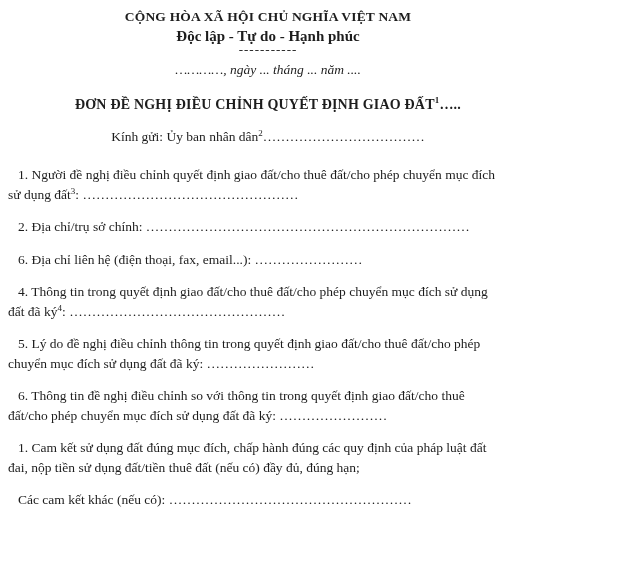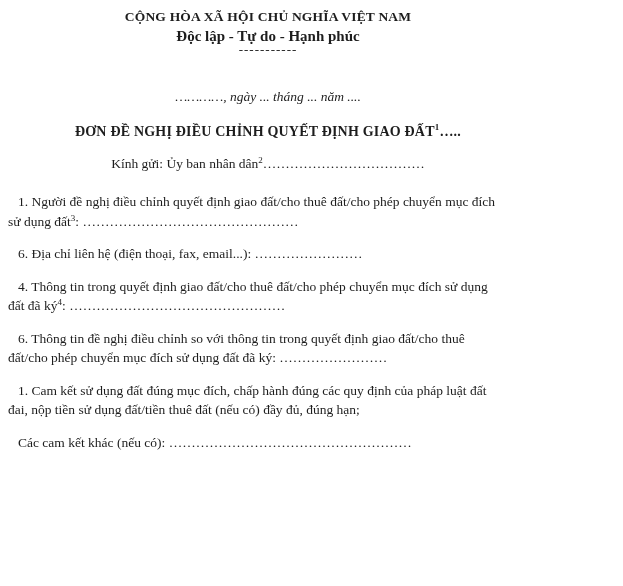--- a/index.html
+++ b/index.html
@@ -34,21 +34,21 @@
   }
   .separator {
     font-size: 13px;
     line-height: 10px;
     letter-spacing: 1px;
   }
   .date-line {
     font-style: italic;
     font-size: 13.5px;
     line-height: 19px;
-    margin-top: 32px;
+    margin-top: 5px;
   }
   .form-title {
     font-weight: bold;
     font-size: 14px;
     line-height: 20px;
     margin-top: 16px;
     letter-spacing: 0.2px;
   }
   .recipient {
     font-size: 13.5px;
@@ -86,25 +86,27 @@
   <div class="center date-line">…………, ngày ... tháng ... năm ....</div>
 
   <div class="center form-title"><span>ĐƠN ĐỀ NGHỊ ĐIỀU CHỈNH QUYẾT ĐỊNH GIAO ĐẤT</span><sup class="fnote">1</sup><span>…..</span></div>
 
   <div class="center recipient"><span>Kính gửi: Ủy ban nhân dân</span><sup class="fnote">2</sup><span>………………………………</span></div>
 
   <div class="body-block">
 
     <p class="item"><span>1. Người đề nghị điều chỉnh quyết định giao đất/cho thuê đất/cho phép chuyển mục đích sử dụng đất</span><sup class="fnote">3</sup><span>: …………………………………………</span></p>
 
+    <p class="item"><span>2. Địa chỉ/trụ sở chính: ………………………………………………………………</span><sup class="fnote"></sup><span></span></p>
 
     <p class="item"><span>6. Địa chỉ liên hệ (điện thoại, fax, email...): ……………………</span><sup class="fnote"></sup><span></span></p>
 
     <p class="item"><span>4. Thông tin trong quyết định giao đất/cho thuê đất/cho phép chuyển mục đích sử dụng đất đã ký</span><sup class="fnote">4</sup><span>: …………………………………………</span></p>
 
+    <p class="item"><span>5. Lý do đề nghị điều chỉnh thông tin trong quyết định giao đất/cho thuê đất/cho phép chuyển mục đích sử dụng đất đã ký: ……………………</span><sup class="fnote"></sup><span></span></p>
 
     <p class="item"><span>6. Thông tin đề nghị điều chỉnh so với thông tin trong quyết định giao đất/cho thuê đất/cho phép chuyển mục đích sử dụng đất đã ký: ……………………</span><sup class="fnote"></sup><span></span></p>
 
     <p class="item"><span>1. Cam kết sử dụng đất đúng mục đích, chấp hành đúng các quy định của pháp luật đất đai, nộp tiền sử dụng đất/tiền thuê đất (nếu có) đầy đủ, đúng hạn;</span><sup class="fnote"></sup><span></span></p>
 
     <p class="item"><span>Các cam kết khác (nếu có): ………………………………………………</span><sup class="fnote"></sup><span></span></p>
 
 
   </div>
 </div>

